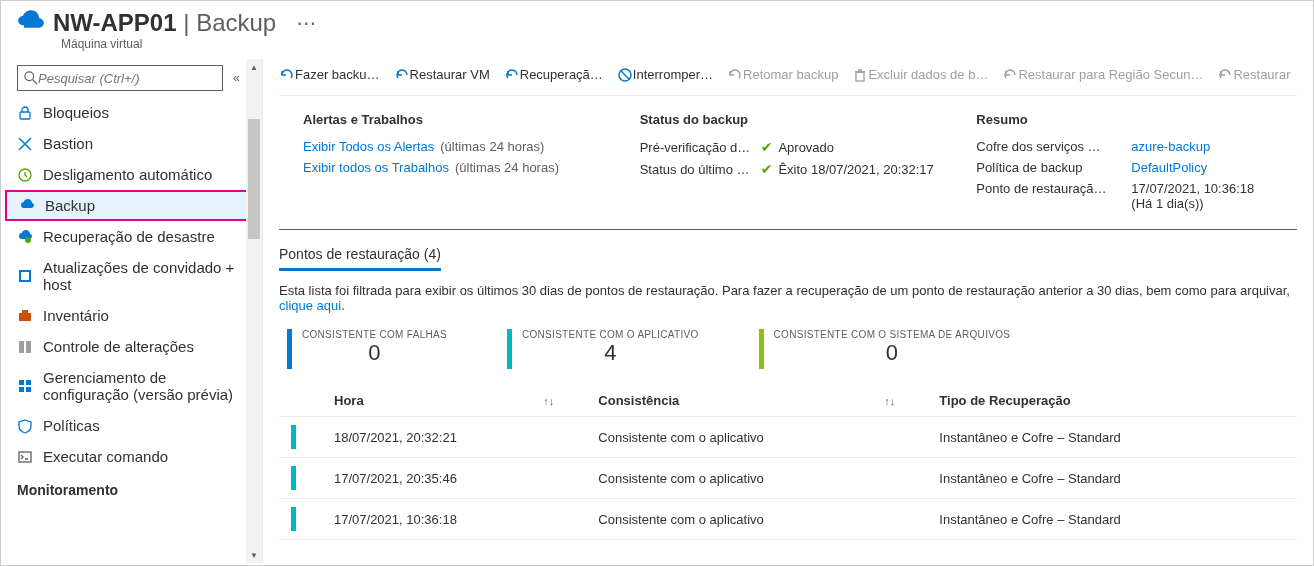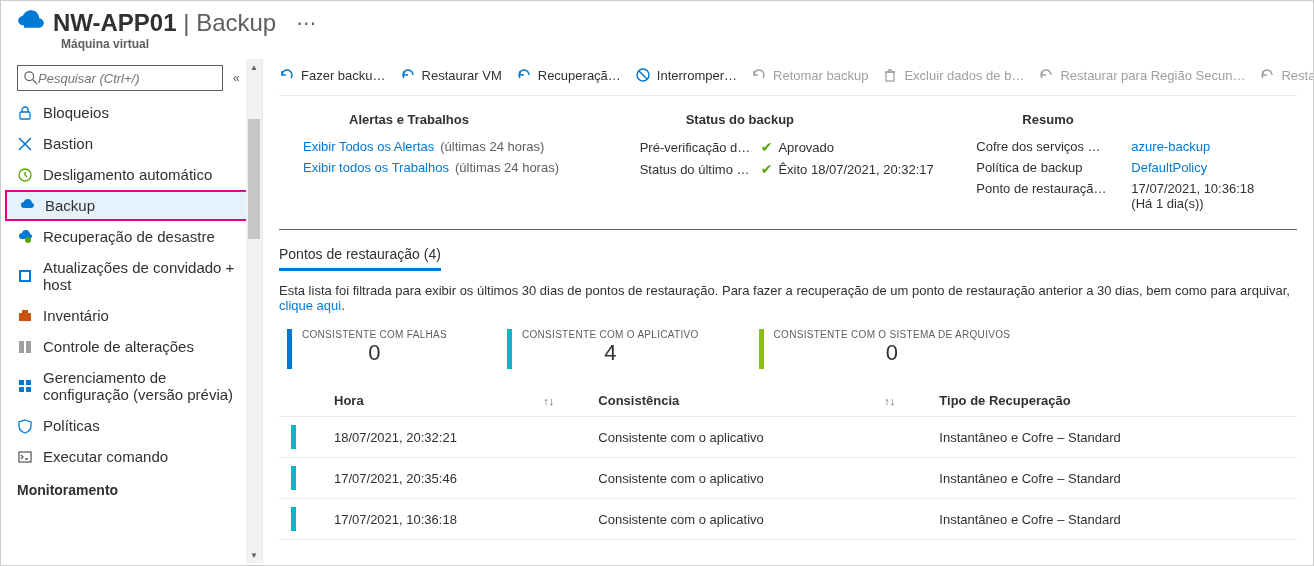--- a/index.html
+++ b/index.html
@@ -2,44 +2,44 @@
 <html><head>
 <meta charset="utf-8">
 <style>
 * { box-sizing: border-box; margin: 0; padding: 0; font-family: "Segoe UI", -apple-system, sans-serif; }
 body { background: #fff; color: #323130; font-size: 13px; width: 1314px; height: 566px; overflow: hidden; border: 1px solid #ccc; }
 .header { display: flex; align-items: center; padding: 8px 16px 4px 16px; }
 .header-icon { width: 28px; height: 28px; margin-right: 8px; }
 .header-title { font-size: 24px; font-weight: 600; }
 .header-subtitle { font-size: 24px; font-weight: 400; color: #605e5c; }
 .header-ellipsis { margin-left: 20px; font-size: 20px; color: #605e5c; cursor: pointer; }
-.header-sub { font-size: 12px; color: #605e5c; margin-left: 60px; margin-top: -4px; margin-bottom: 8px; font-weight: bold; }
+.header-sub { font-size: 12px; color: #605e5c; margin-left: 60px; margin-top: -4px; margin-bottom: 8px; }
 .body { display: flex; height: calc(100% - 60px); }
 .sidebar { width: 262px; border-right: 1px solid #edebe9; overflow-y: auto; position: relative; display: flex; flex-direction: column; }
 .search-row { display: flex; align-items: center; padding: 6px 24px 6px 16px; }
 .search-box { flex: 1; display: flex; align-items: center; border: 1px solid #605e5c; height: 26px; padding: 0 6px; }
 .search-box input { border: none; outline: none; flex: 1; font-size: 13px; font-style: italic; color: #605e5c; background: transparent; }
 .collapse-btn { margin-left: 10px; color: #605e5c; cursor: pointer; font-size: 12px; }
 .sidebar-scroll { flex: 1; overflow-y: auto; position: relative; }
 .group-label { font-weight: 600; padding: 10px 16px 6px 16px; font-size: 14px; }
 .nav-item { display: flex; align-items: center; padding: 7px 16px; cursor: pointer; font-size: 15px; }
 .nav-item.selected { background: #e5f1fb; border: 2px solid #e3008c; margin: 0 4px; padding: 5px 12px; }
 .nav-icon { width: 16px; height: 16px; margin-right: 10px; flex-shrink: 0; display: inline-flex; align-items: center; justify-content: center; }
 .scrollbar-v { position: absolute; right: 0; top: 0; bottom: 0; width: 16px; background: #f3f2f1; display: flex; flex-direction: column; align-items: center; }
 .scrollbar-v .arrow { height: 16px; width: 100%; display: flex; align-items: center; justify-content: center; font-size: 8px; color: #605e5c; cursor: pointer; }
 .scrollbar-v .thumb { position: absolute; top: 60px; width: 12px; height: 120px; background: #c8c6c4; cursor: pointer; }
 .main { flex: 1; overflow: auto; padding: 0; }
 .toolbar { display: flex; align-items: center; padding: 8px 16px; gap: 14px; border-bottom: none; flex-wrap: nowrap; }
-.tb-btn { display: flex; align-items: center; gap: 6px; cursor: pointer; font-size: 13px; white-space: nowrap; }
+.tb-btn { display: flex; align-items: flex-start; cursor: pointer; font-size: 13px; white-space: nowrap; }
 .tb-btn.disabled { color: #a19f9d; cursor: default; }
 .tb-icon { width: 16px; height: 16px; display: inline-flex; align-items: center; justify-content: center; }
 .divider { height: 1px; background: #edebe9; margin: 4px 16px 0 16px; }
 .overview { display: flex; padding: 16px 24px 12px 24px; gap: 40px; border-bottom: 1px solid #605e5c; margin: 0 16px; }
 .ov-col { flex: 1; min-width: 0; }
-.ov-title { font-weight: 600; margin-bottom: 12px; font-size: 13px; margin-left: 46px; }
+.ov-title { font-weight: 600; margin-bottom: 12px; font-size: 13px; }
 .ov-row { display: flex; align-items: center; margin-bottom: 6px; font-size: 13px; gap: 6px; }
 .link { color: #0078d4; cursor: pointer; }
 .muted { color: #605e5c; }
 .check-icon { color: #57a300; font-size: 14px; }
 .kv { display: flex; margin-bottom: 6px; font-size: 13px; }
 .kv .k { width: 155px; white-space: nowrap; overflow: hidden; text-overflow: ellipsis; }
 .kv .v { flex: 1; }
 .tabs { padding: 16px 16px 0 16px; }
 .tab { display: inline-block; font-weight: 400; padding-bottom: 6px; font-size: 14px; border-bottom: 3px solid #0078d4; }
 .filter-note { padding: 12px 16px 16px 16px; font-size: 13px; }

